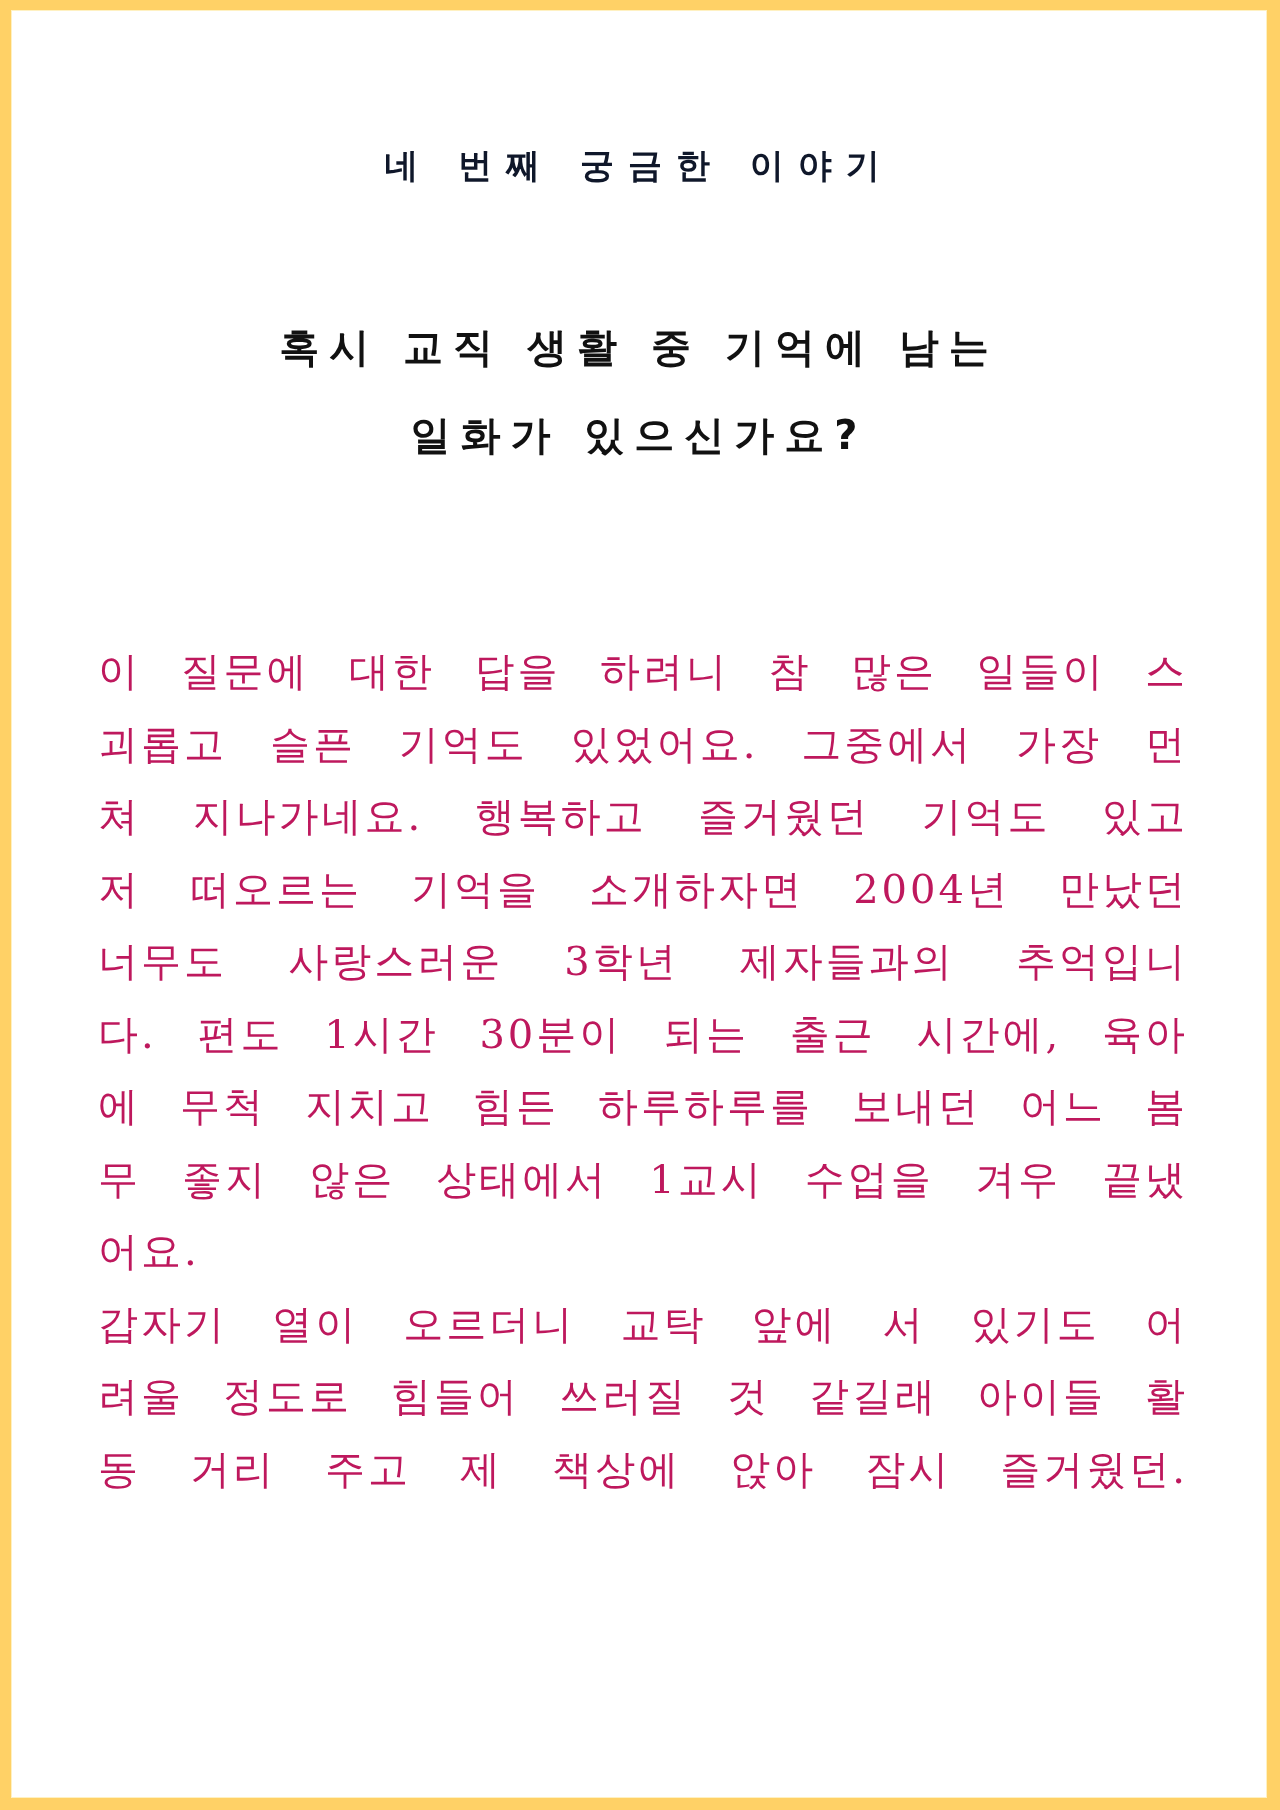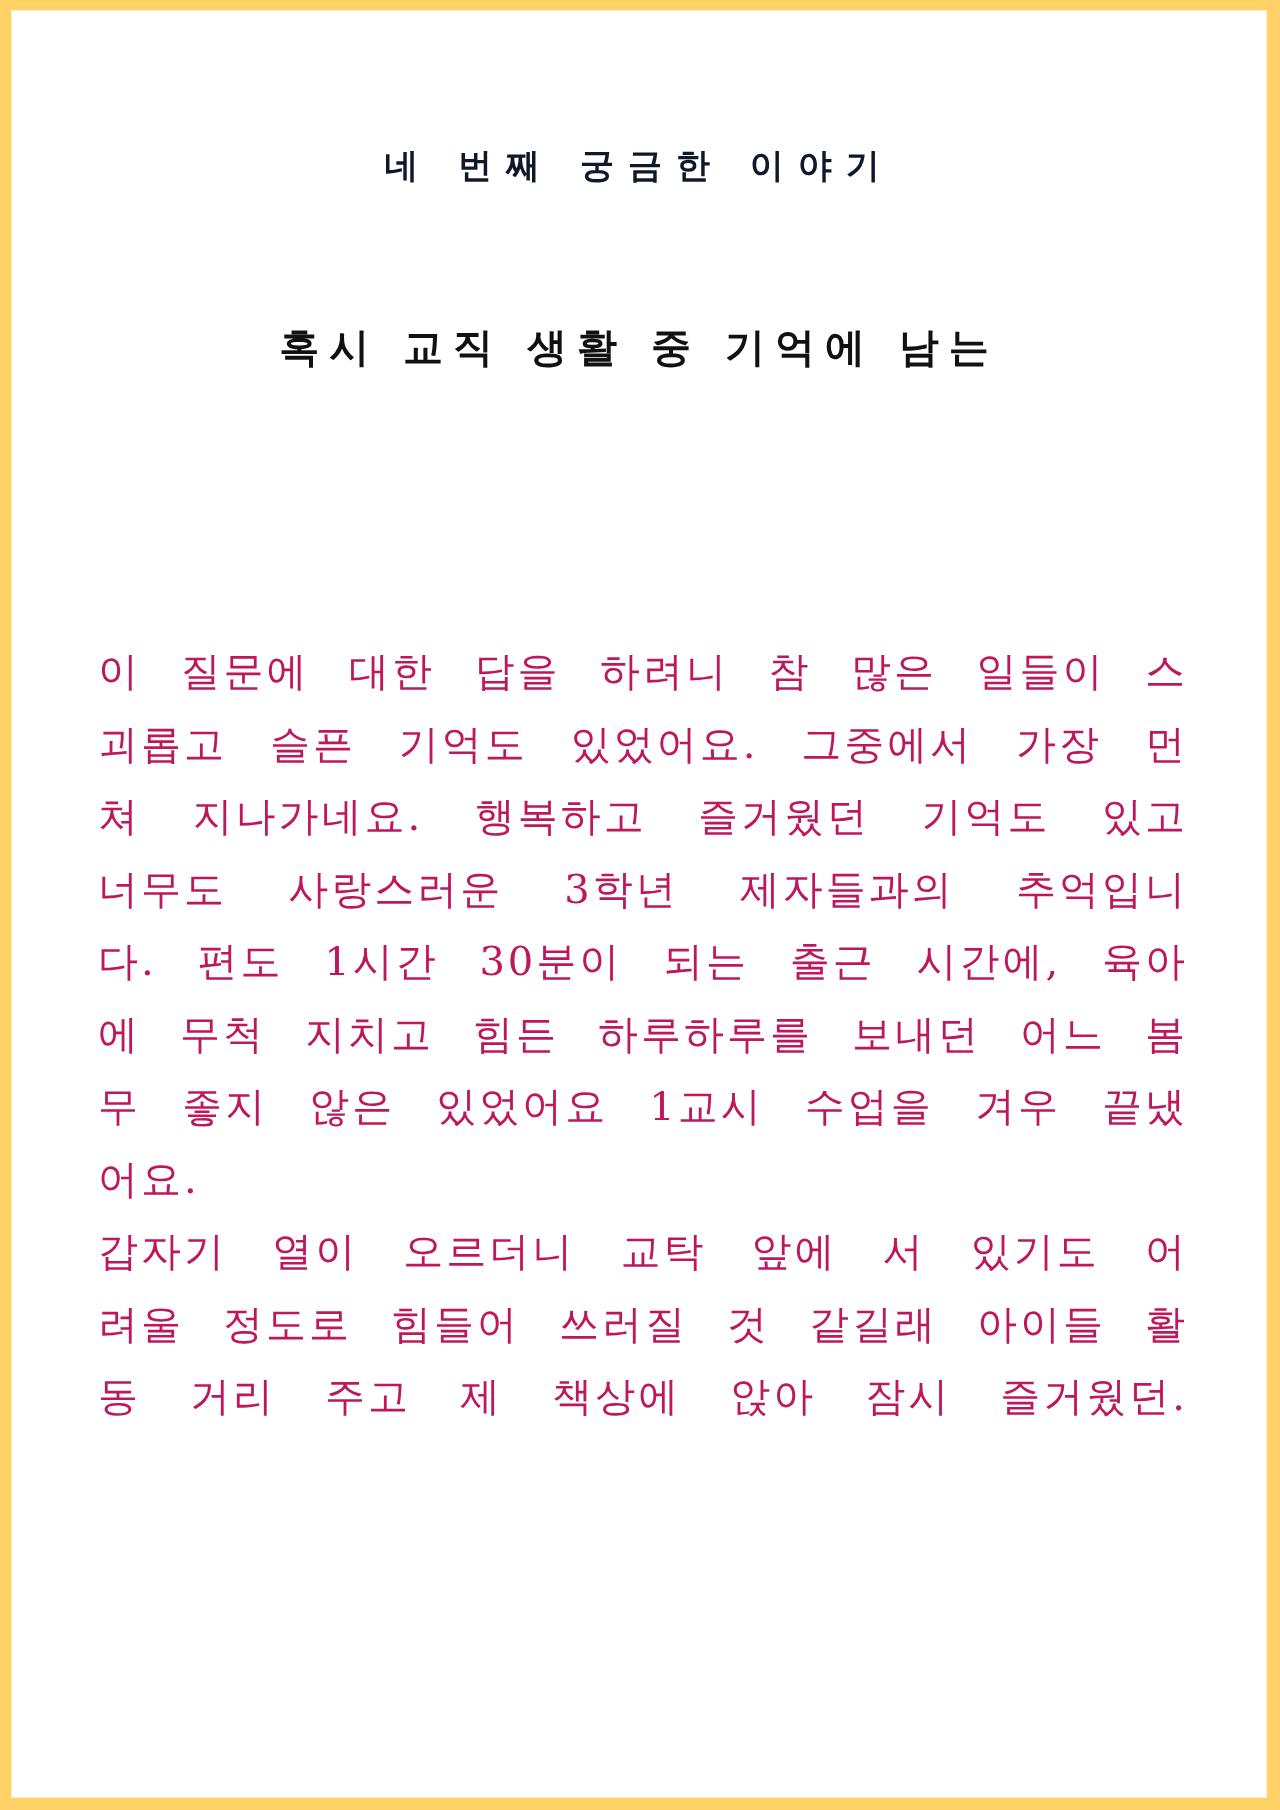--- a/index.html
+++ b/index.html
@@ -70,28 +70,30 @@
     }
   </style>
 </head>
 <body>
 
 <div class="page">
   <div class="subtitle">네 번째 궁금한 이야기</div>
 
   <div class="question">
     <span class="line">혹시 교직 생활 중 기억에 남는</span>
+    <span class="line">일화가 있으신가요?</span>
   </div>
 
   <div class="body-text">
     <span class="line"> 이 질문에 대한 답을 하려니 참 많은 일들이 스</span>
     <span class="line">괴롭고 슬픈 기억도 있었어요. 그중에서 가장 먼</span>
     <span class="line">쳐 지나가네요. 행복하고 즐거웠던 기억도 있고</span>
+    <span class="line">저 떠오르는 기억을 소개하자면 2004년 만났던</span>
     <span class="line">너무도 사랑스러운 3학년 제자들과의 추억입니</span>
     <span class="line">다. 편도 1시간 30분이 되는 출근 시간에, 육아</span>
     <span class="line">에 무척 지치고 힘든 하루하루를 보내던 어느 봄</span>
-    <span class="line">무 좋지 않은 있었어요 1교시 수업을 겨우 끝냈</span>
+    <span class="line">무 좋지 않은 상태에서 1교시 수업을 겨우 끝냈</span>
     <span class="line short">어요.</span>
     <span class="line"> 갑자기 열이 오르더니 교탁 앞에 서 있기도 어</span>
     <span class="line">려울 정도로 힘들어 쓰러질 것 같길래 아이들 활</span>
     <span class="line">동 거리 주고 제 책상에 앉아 잠시 즐거웠던.</span>
   </div>
 </div>
 
 </body></html>

